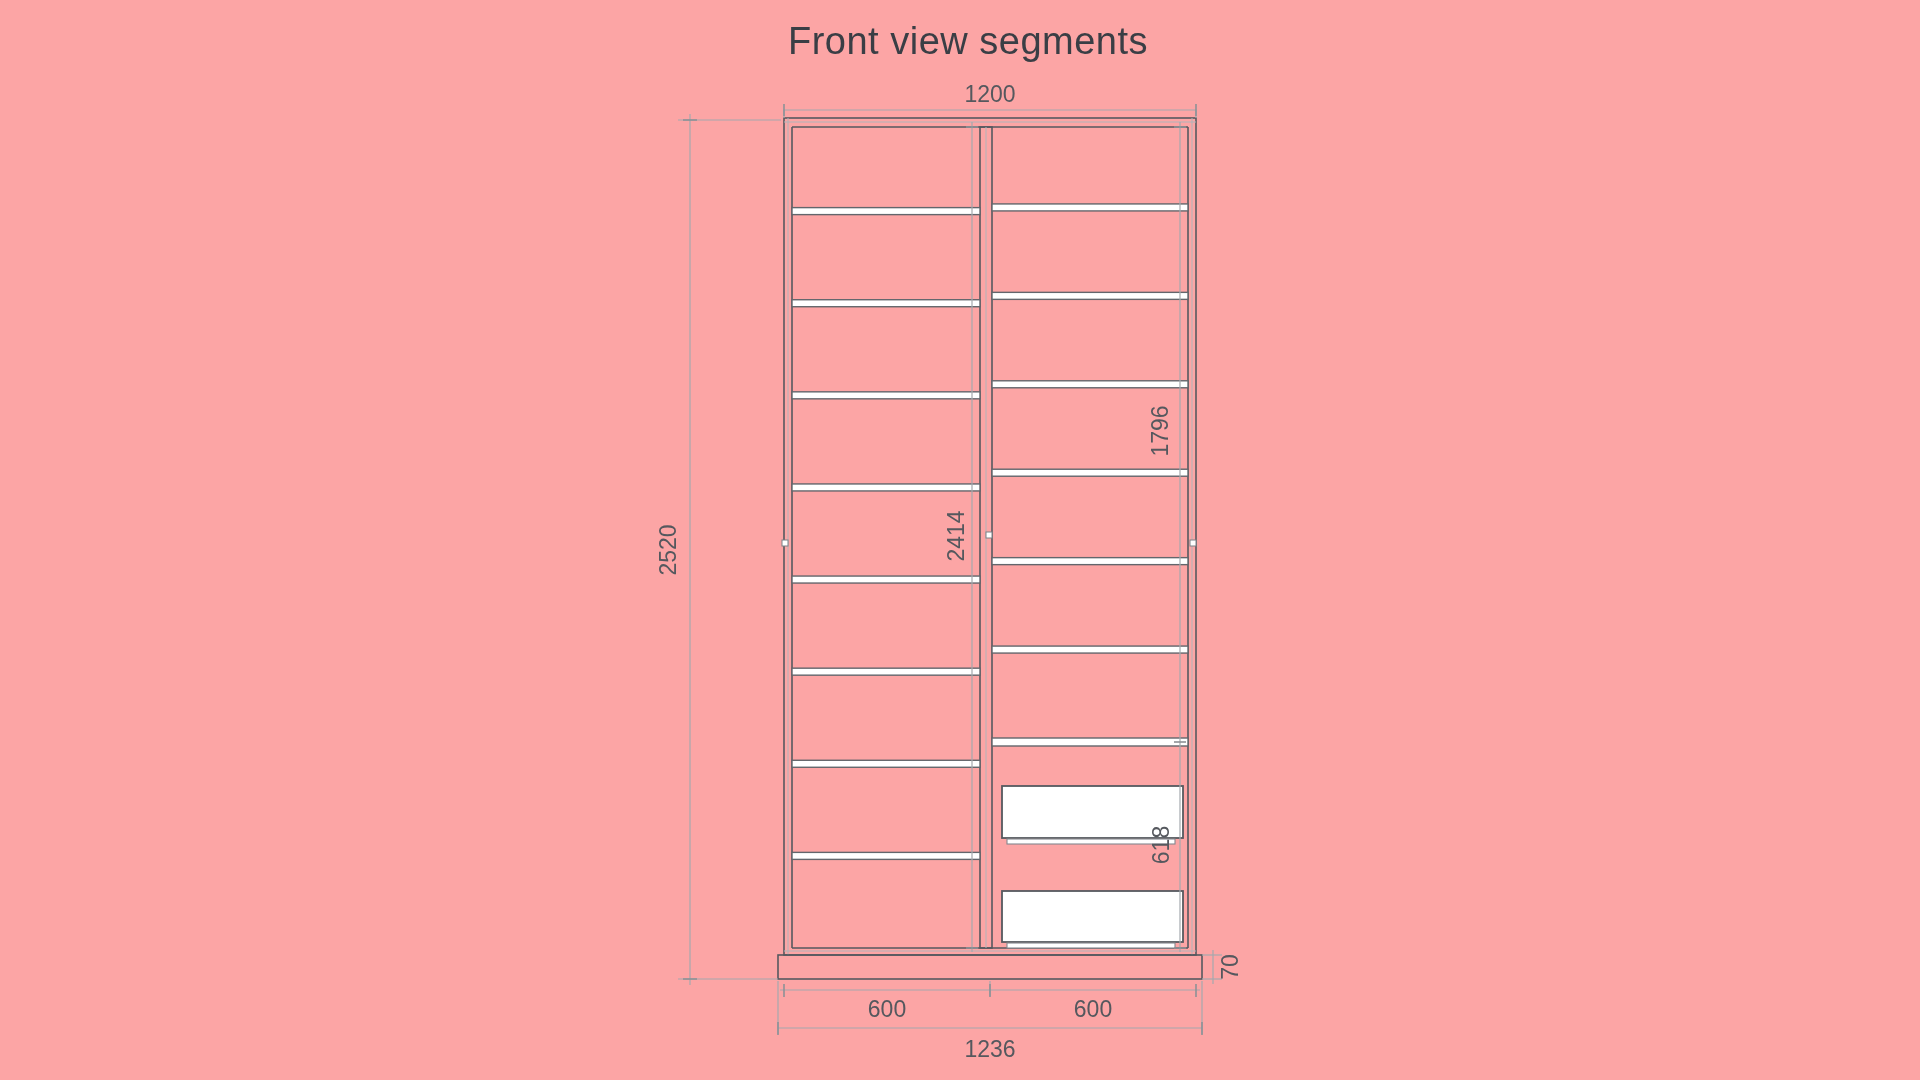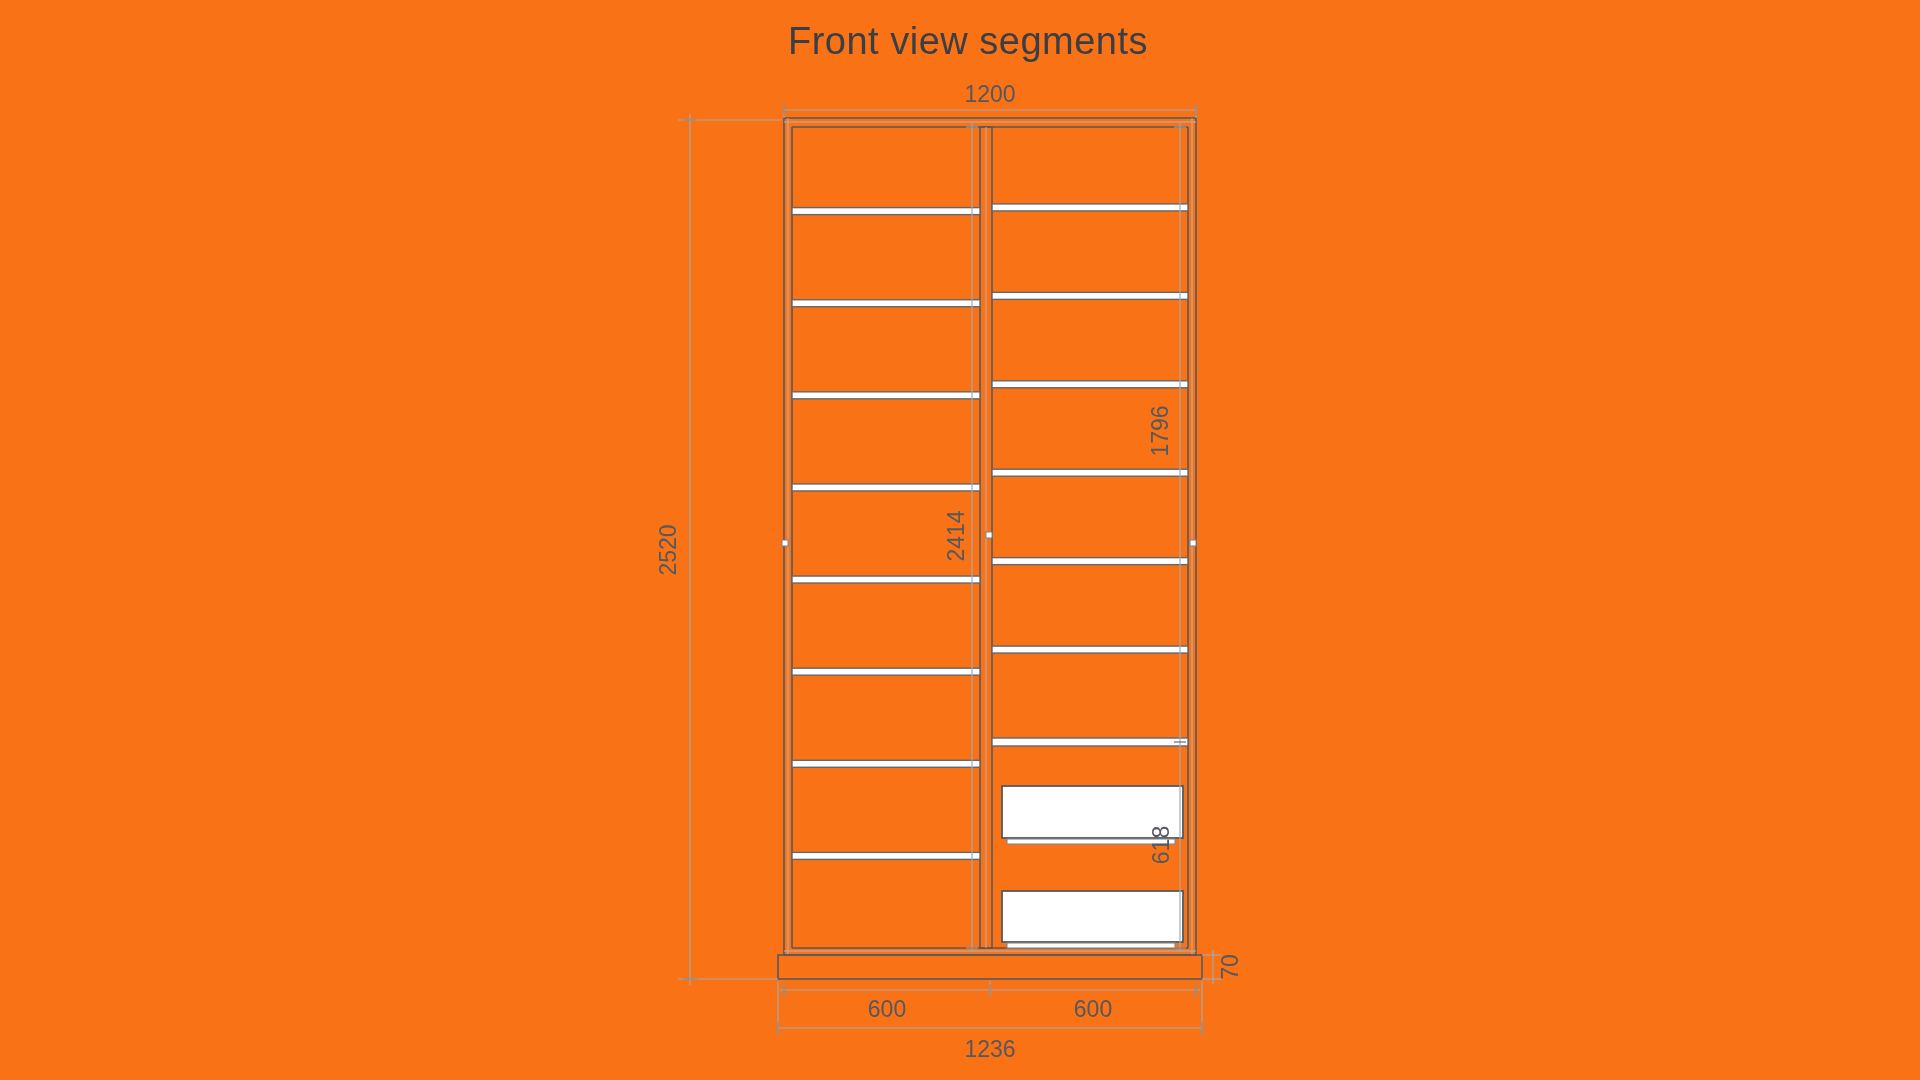--- a/index.html
+++ b/index.html
@@ -1,19 +1,19 @@
 <!DOCTYPE html>
 <html><head>
 <meta charset="utf-8">
 <style>
   html,body{margin:0;padding:0;background:#ffffff;}
   .canvas{
     position:relative;
     width:1920px;height:1080px;
-    background:#f97316;
+    background:#fca5a5;
     overflow:hidden;
     font-family:"Liberation Sans", sans-serif;
   }
   .title{
     position:absolute;
     left:0; top:20px; width:1936px;
     text-align:center;
     font-size:38px;
     color:#3a3e45;
     letter-spacing:0.5px;

